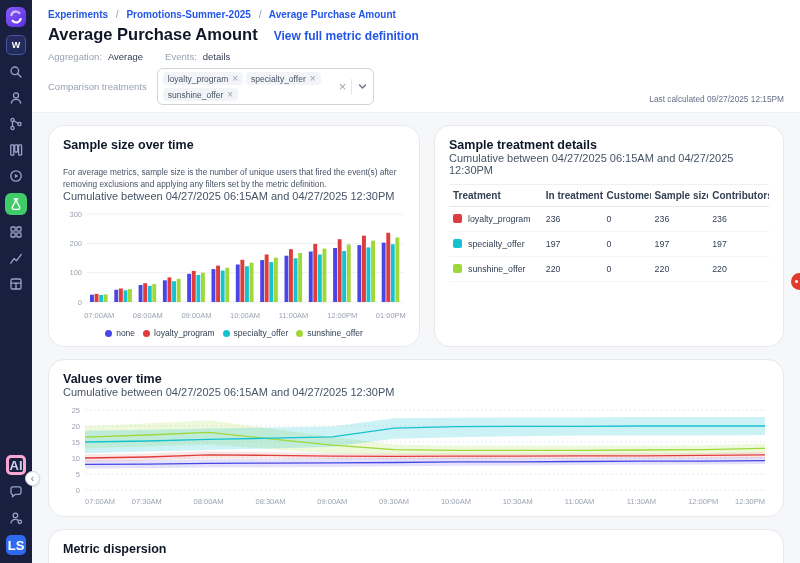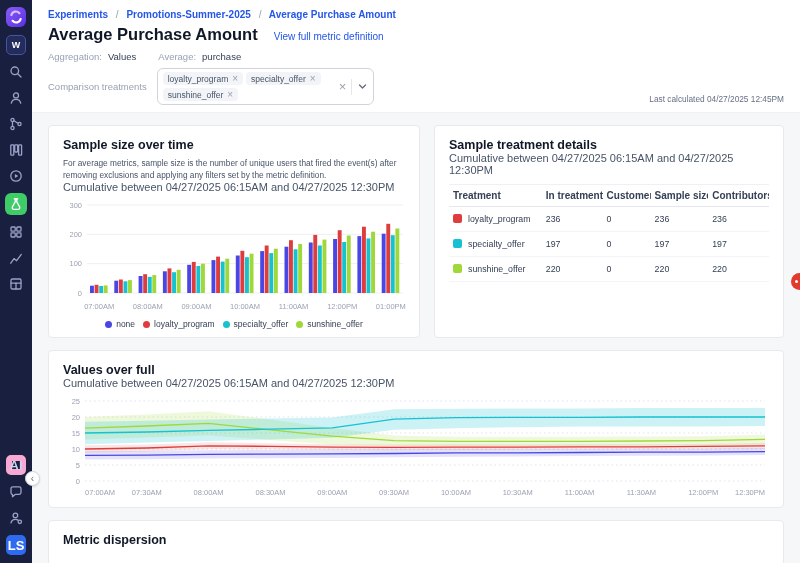--- a/index.html
+++ b/index.html
@@ -4,57 +4,57 @@
 <style>
   *{margin:0;padding:0;box-sizing:border-box}
   html,body{width:800px;height:563px;overflow:hidden}
   body{display:flex;font-family:"Liberation Sans",sans-serif;background:#f6f7f9;color:#101828;position:relative}
 
   
   .sidebar{width:32px;background:#191f3e;display:flex;flex-direction:column;align-items:center;padding:7px 0 8px;gap:8px;flex-shrink:0;position:relative;z-index:5}
   .sb-logo{width:20px;height:20px;border-radius:6px;background:linear-gradient(135deg,#8a5cf6,#5b2ee5);display:flex;align-items:center;justify-content:center;cursor:pointer}
   .sb-badge{width:20px;height:20px;border-radius:5px;display:flex;align-items:center;justify-content:center;font-size:8px;font-weight:bold;color:#fff;cursor:pointer}
   .sb-w{background:#232c5c;border:1px solid #47549e;font-size:9px}
-  .sb-ai{background:transparent;border:6px solid #f9a8d4;color:#cdd4ee;font-size:13px}
+  .sb-ai{background:transparent;border:3px solid #f9a8d4;color:#cdd4ee;font-size:13px}
   .sb-ls{background:#2f6bf0;font-size:13px}
   .sb-icon{width:18px;height:18px;display:flex;align-items:center;justify-content:center;cursor:pointer}
   .sb-icon svg{width:14px;height:14px;fill:none;stroke:#99a2c8;stroke-width:1.3;stroke-linecap:round;stroke-linejoin:round}
   .sb-active{width:22px;height:22px;border-radius:6px;background:#3ecb68;display:flex;align-items:center;justify-content:center;cursor:pointer}
   .sb-active svg{width:14px;height:14px;fill:none;stroke:#fff;stroke-width:1.3;stroke-linecap:round;stroke-linejoin:round}
   .sb-spacer{flex:1}
 
   
   .main{flex:1;display:flex;flex-direction:column;overflow:hidden;background:#4c1d95}
   .topbar{background:#fff;padding:9px 16px 7px;position:relative;flex-shrink:0}
   .breadcrumb{font-size:10px;font-weight:bold}
   .breadcrumb a{color:#2456e8;text-decoration:none;cursor:pointer}
   .breadcrumb .sep{color:#98a2b3;margin:0 5px;font-weight:normal}
   .title-row{margin-top:5px;display:flex;align-items:baseline;gap:16px}
   .title-row h1{font-size:16.5px;font-weight:bold;color:#101828}
-  .def-link{font-size:10px;font-weight:normal;color:#2456e8;text-decoration:none;cursor:pointer}
+  .def-link{font-size:12px;font-weight:bold;color:#2456e8;text-decoration:none;cursor:pointer}
   .subtitle{margin-top:4px;font-size:9px;color:#667085}
   .meta-row{margin-top:7px;font-size:9.5px;display:flex;gap:6px;align-items:baseline}
   .mlabel{color:#98a2b3}
   .mvalue{color:#344054;margin-right:16px}
   .comp-row{margin-top:6px;display:flex;align-items:center;gap:10px}
   .comp-label{font-size:9.5px;color:#98a2b3}
   .chipbox{display:flex;align-items:stretch;border:1px solid #d0d5dd;border-radius:6px;padding:3px 5px;background:#fff;gap:6px;cursor:pointer}
   .chips{display:flex;flex-wrap:wrap;gap:3px;width:168px}
   .chip{display:inline-flex;align-items:center;background:#f2f4f7;border-radius:4px;padding:1.5px 5px;font-size:8.5px;color:#475467;white-space:nowrap}
   .chip-x{color:#98a2b3;margin-left:4px;font-size:10px;line-height:1;cursor:pointer}
   .chipbox-controls{display:flex;align-items:center;gap:5px;padding-left:2px}
   .clear-x{color:#98a2b3;font-size:13px;line-height:1;cursor:pointer}
   .vdiv{width:1px;height:16px;background:#e4e7ec}
   .last-calc{position:absolute;right:16px;bottom:8px;font-size:8.3px;color:#667085}
 
   .content{flex:1;background:#f6f7f9;border-top:1px solid #eef0f3;padding:12px 16px;display:flex;flex-direction:column;gap:12px;overflow:hidden}
   .cards-row{display:flex;gap:14px;align-items:stretch}
-  .card{background:#fff;border:1px solid #e7e9ef;border-radius:4px;padding:12px 14px 8px}
+  .card{background:#fff;border:1px solid #e7e9ef;border-radius:16px;padding:12px 14px 8px}
   .card h2{font-size:12.5px;font-weight:bold;color:#101828}
-  .desc{margin-top:5px;font-size:8.3px;color:#475467;line-height:1.45}
+  .desc{margin-top:14px;font-size:8.3px;color:#475467;line-height:1.45}
   .range{margin-top:0;font-size:11px;color:#475467}
   .card-sample{width:372px;flex:none}
   .card-pop{flex:1}
   .chart-svg{display:block;margin-top:6px}
   .legend{display:flex;justify-content:center;gap:8px;font-size:8.5px;color:#344054;margin-top:2px}
   .legend-item{display:inline-flex;align-items:center}
   .legend-dot{width:7px;height:7px;border-radius:50%;display:inline-block;margin-right:4px}
 
   table{margin-top:8px;width:100%;border-collapse:collapse;font-size:8.8px;table-layout:fixed}
   th{font-size:10px;font-weight:bold;color:#344054;text-align:left;padding:5px 4px;border-top:1px solid #eef0f4;border-bottom:1px solid #e4e7ec;white-space:nowrap;overflow:hidden}
@@ -169,23 +169,23 @@
       <a>Promotions-Summer-2025</a>
       <span class="sep">/</span>
       <a>Average Purchase Amount</a>
     </nav>
     <div class="title-row">
       <h1>Average Purchase Amount</h1>
       <a class="def-link">View full metric definition</a>
     </div>
     <div class="meta-row">
       <span class="mlabel">Aggregation:</span>
-      <span class="mvalue">Values</span>
-      <span class="mlabel">Average:</span>
-      <span class="mvalue">purchase</span>
+      <span class="mvalue">Average</span>
+      <span class="mlabel">Events:</span>
+      <span class="mvalue">details</span>
     </div>
     <div class="comp-row">
       <span class="comp-label">Comparison treatments</span>
       <div class="chipbox">
         <div class="chips" id="chips">
             <span class="chip">
               <span>loyalty_program</span>
               <span class="chip-x">×</span>
             </span>
             <span class="chip">
@@ -199,21 +199,21 @@
           </div>
         <div class="chipbox-controls">
           <span class="clear-x">×</span>
           <span class="vdiv"></span>
           <svg width="11" height="11" viewBox="0 0 11 11">
               <path d="M2.5 4l3 3 3-3" stroke="#667085" stroke-width="1.4" fill="none" stroke-linecap="round" stroke-linejoin="round"></path>
             </svg>
         </div>
       </div>
     </div>
-    <span class="last-calc">Last calculated 04/27/2025 12:45PM</span>
+    <span class="last-calc">Last calculated 09/27/2025 12:15PM</span>
   </header>
 
   <main class="content">
     <div class="cards-row">
       <section class="card card-sample">
         <h2>Sample size over time</h2>
         <p class="desc">For average metrics, sample size is the number of unique users that fired the event(s) after removing exclusions and applying any filters set by the metric definition.</p>
         <p class="range">Cumulative between 04/27/2025 06:15AM and 04/27/2025 12:30PM</p>
         <svg class="chart-svg" id="bar-chart" viewBox="0 0 344 118" width="344" height="118">
             <line x1="24" x2="340" y1="94" y2="94" stroke="#edeff4"></line>
@@ -326,21 +326,21 @@
                 <td>0</td>
                 <td>220</td>
                 <td>220</td>
               </tr>
             </tbody>
         </table>
       </section>
     </div>
 
     <section class="card">
-      <h2>Values over full</h2>
+      <h2>Values over time</h2>
       <p class="range">Cumulative between 04/27/2025 06:15AM and 04/27/2025 12:30PM</p>
       <svg class="chart-svg" id="line-chart" viewBox="0 0 708 104" width="708" height="104">
           <line x1="22" x2="702" y1="86" y2="86" stroke="#dfe3ea" stroke-dasharray="1.5 3"></line>
           <text x="17" y="88.5" font-size="7.5" fill="#9aa2b1" text-anchor="end">0</text>
           <line x1="22" x2="702" y1="70" y2="70" stroke="#dfe3ea" stroke-dasharray="1.5 3"></line>
           <text x="17" y="72.5" font-size="7.5" fill="#9aa2b1" text-anchor="end">5</text>
           <line x1="22" x2="702" y1="54" y2="54" stroke="#dfe3ea" stroke-dasharray="1.5 3"></line>
           <text x="17" y="56.5" font-size="7.5" fill="#9aa2b1" text-anchor="end">10</text>
           <line x1="22" x2="702" y1="38" y2="38" stroke="#dfe3ea" stroke-dasharray="1.5 3"></line>
           <text x="17" y="40.5" font-size="7.5" fill="#9aa2b1" text-anchor="end">15</text>

